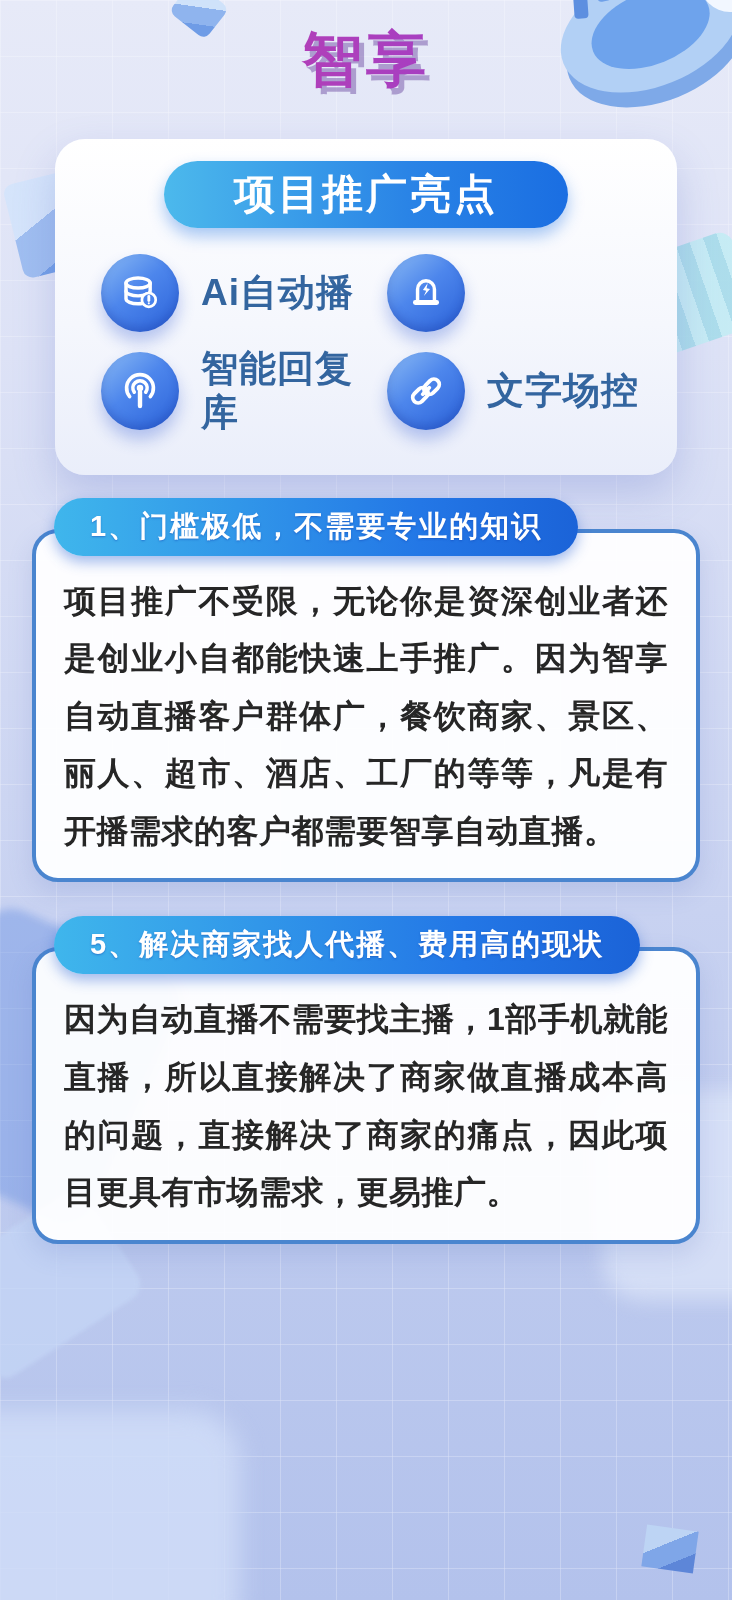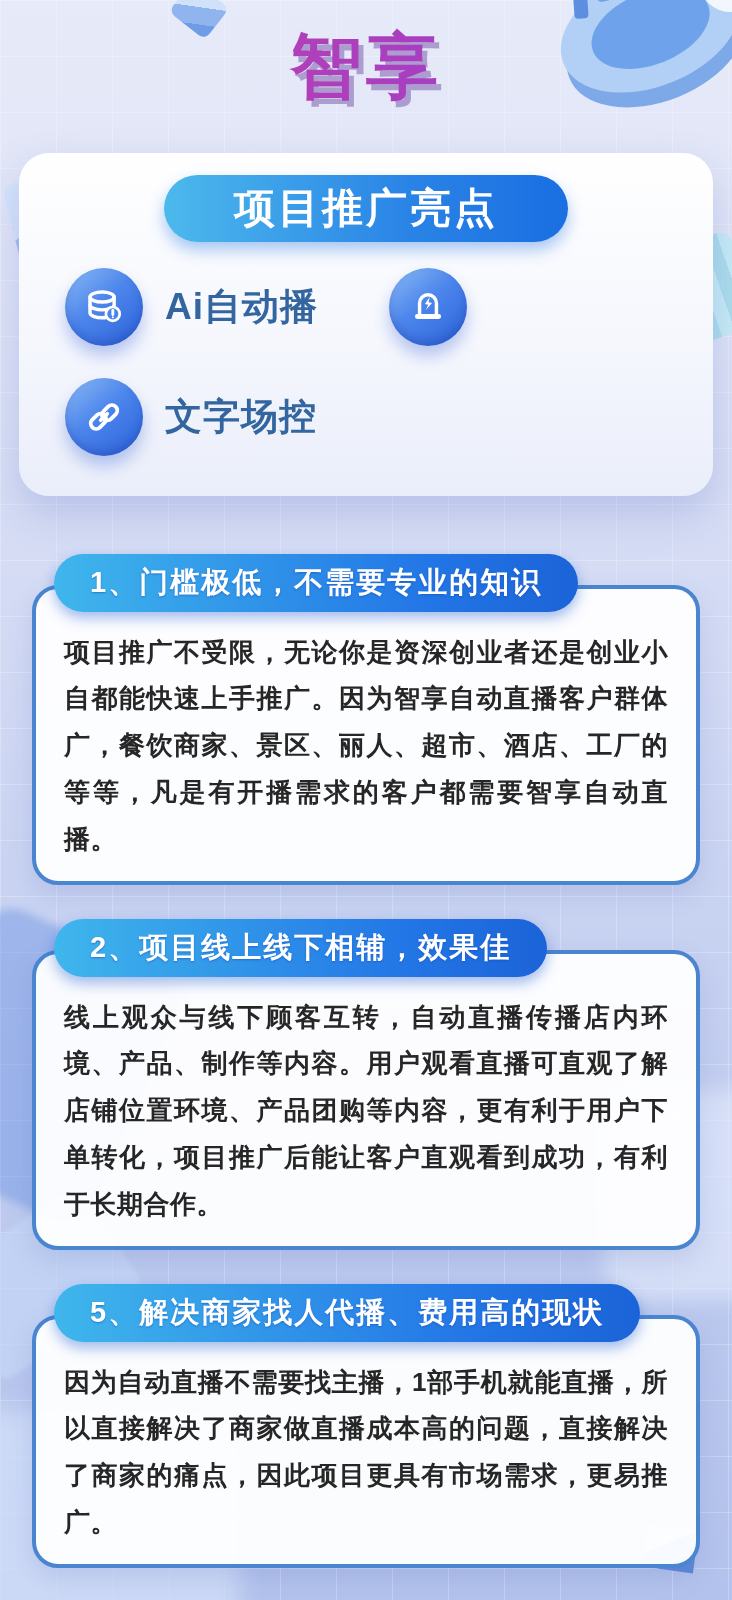--- a/index.html
+++ b/index.html
@@ -35,79 +35,79 @@
     background:rgba(208,221,248,.85); filter:blur(12px); }
   .cube-bottom-right{ left:644px; top:1528px; width:52px; height:42px; transform:rotate(8deg);
     background:linear-gradient(150deg,#bdd4f4 0 40%,#7fa6e8 40% 72%,#5d86d8 72%); }
   .coin{ top:-58px; right:-42px; width:240px; height:205px; }
 
   .content{ position:relative; z-index:1; }
 
   
   .header{ text-align:center; padding-top:26px; }
   .title-line{
-    font-weight:900; font-size:72px; line-height:1.12; letter-spacing:4px;
+    font-weight:900; font-size:60px; line-height:1.12; letter-spacing:4px;
     -webkit-background-clip:text; background-clip:text; color:transparent;
     filter:drop-shadow(5px 6px 0 rgba(92,52,150,.42));
   }
   .title-line-1{ background-image:linear-gradient(92deg,#c43fa8 5%,#a63fc2 60%,#9a3fc8 95%); }
   .title-line-2{ background-image:linear-gradient(92deg,#cb3da4 0%,#a93cba 38%,#7437c8 100%); }
 
   
   .card{
-    width:694px; margin:46px auto 0; position:relative;
+    width:622px; margin:46px auto 0; position:relative;
     border-radius:30px; padding-bottom:40px;
     background:linear-gradient(180deg,#ffffff 0%,#f5f7fd 55%,#eaeefa 100%);
     box-shadow:0 18px 40px rgba(100,120,200,.28);
   }
   .badge-pill{
     display:block; width:fit-content; margin:0 auto; position:relative; top:22px; margin-bottom:22px;
     padding:6px 70px; border-radius:999px;
     background:linear-gradient(90deg,#4cb9ec 0%,#2a84e6 60%,#1a6ee2 100%);
     color:#fff; font-size:41px; font-weight:700; letter-spacing:3px;
     box-shadow:0 8px 16px rgba(26,110,226,.38);
   }
   .features{
     margin-top:48px; display:grid; grid-template-columns:1.1fr 1fr;
-    row-gap:32px; padding:0 30px 0 46px;
+    row-gap:15px; padding:0 30px 0 46px;
   }
   .feature{ display:flex; align-items:center; gap:22px; }
   .feature-icon{
     width:78px; height:78px; border-radius:50%; flex:0 0 auto;
     display:flex; align-items:center; justify-content:center;
     background:linear-gradient(140deg,#8cbbf4 0%,#4d86ec 45%,#2b62d9 100%);
     box-shadow:0 10px 16px rgba(50,90,210,.32), inset 0 -5px 9px rgba(20,50,150,.28);
   }
   .feature-icon svg{ width:46px; height:46px; }
   .feature-label{
     font-size:37px; font-weight:700; color:#33659f; line-height:1.18;
     letter-spacing:1px; max-width:176px;
   }
 
   
   .sections{ width:668px; margin:0 auto; }
-  .section{ margin-top:58px; }
+  .section{ margin-top:23px; }
   .section + .section{ margin-top:34px; }
   .section-pill{
     position:relative; z-index:2; display:inline-block; margin-left:22px;
     padding:9px 36px; border-radius:999px;
     background:linear-gradient(90deg,#3fb6ec 0%,#2377e6 70%,#1b63d8 100%);
     color:#fff; font-size:29px; font-weight:700; letter-spacing:2px;
     box-shadow:0 6px 14px rgba(30,90,210,.42);
     text-shadow:0 1px 2px rgba(20,70,180,.5);
   }
   .section-panel{
     position:relative; z-index:1; margin-top:-27px;
     border:4px solid #4a85cf; border-radius:26px;
     background:rgba(255,255,255,.94);
     padding:40px 28px 18px 28px;
     box-shadow:0 10px 24px rgba(90,110,190,.18);
   }
   .section-body{
-    font-size:26px; font-weight:700; color:#262626;
+    font-size:32px; font-weight:700; color:#262626;
     line-height:1.8; letter-spacing:.5px; text-align:justify;
   }
 </style>
 </head>
 <body>
 
 <div class="bg-grid"></div>
 
 <div class="decor cube cube-top-center"></div>
 <div class="decor cube-left"></div>
@@ -160,20 +160,31 @@
       <div class="feature">
         <div class="feature-icon">
           <svg viewBox="0 0 24 24" fill="none" stroke="#fff" stroke-width="1.8" stroke-linecap="round" stroke-linejoin="round">
             <path d="M7.6 15.6V10a4.4 4.4 0 0 1 8.8 0v5.6"></path>
             <rect x="5.2" y="15.6" width="13.6" height="2.6" rx="1.2" fill="#fff" stroke="none"></rect>
             <path d="M12.9 6.8l-2.5 3.6 1.7.4-1.2 2.8 3.2-3.7-1.8-.4z" fill="#fff" stroke="none"></path>
           </svg>
         </div>
       </div>
 
+      <div class="feature">
+        <div class="feature-icon">
+          <svg viewBox="0 0 24 24" fill="none" stroke="#fff" stroke-width="1.9" stroke-linecap="round">
+            <path d="M6.6 14.9a7 7 0 1 1 10.8 0"></path>
+            <path d="M9 12.6a3.7 3.7 0 1 1 6 0"></path>
+            <circle cx="12" cy="10.4" r="1.7" fill="#fff" stroke="none"></circle>
+            <path d="M12 12.4v7.4" stroke-width="2.3"></path>
+          </svg>
+        </div>
+        <div class="feature-label">智能回复库</div>
+      </div>
 
       <div class="feature">
         <div class="feature-icon">
           <svg viewBox="0 0 24 24" fill="none" stroke="#fff" stroke-width="2" stroke-linecap="round">
             <rect x="4.6" y="11.4" width="9" height="5.6" rx="2.8" transform="rotate(-45 9.1 14.2)"></rect>
             <rect x="10.4" y="7" width="9" height="5.6" rx="2.8" transform="rotate(-45 14.9 9.8)"></rect>
             <path d="M10.3 13.7l3.4-3.4"></path>
           </svg>
         </div>
         <div class="feature-label">文字场控</div>
@@ -184,26 +195,20 @@
 
   <div class="sections">
 
     <div class="section">
       <div class="section-pill">1、门槛极低，不需要专业的知识</div>
       <div class="section-panel">
         <div class="section-body">项目推广不受限，无论你是资深创业者还是创业小自都能快速上手推广。因为智享自动直播客户群体广，餐饮商家、景区、丽人、超市、酒店、工厂的等等，凡是有开播需求的客户都需要智享自动直播。</div>
       </div>
     </div>
 
-    <div class="section">
-      <div class="section-pill">2、项目线上线下相辅，效果佳</div>
-      <div class="section-panel">
-        <div class="section-body">线上观众与线下顾客互转，自动直播传播店内环境、产品、制作等内容。用户观看直播可直观了解店铺位置环境、产品团购等内容，更有利于用户下单转化，项目推广后能让客户直观看到成功，有利于长期合作。</div>
-      </div>
-    </div>
 
     <div class="section">
       <div class="section-pill">5、解决商家找人代播、费用高的现状</div>
       <div class="section-panel">
         <div class="section-body">因为自动直播不需要找主播，1部手机就能直播，所以直接解决了商家做直播成本高的问题，直接解决了商家的痛点，因此项目更具有市场需求，更易推广。</div>
       </div>
     </div>
 
   </div>
 </div>

